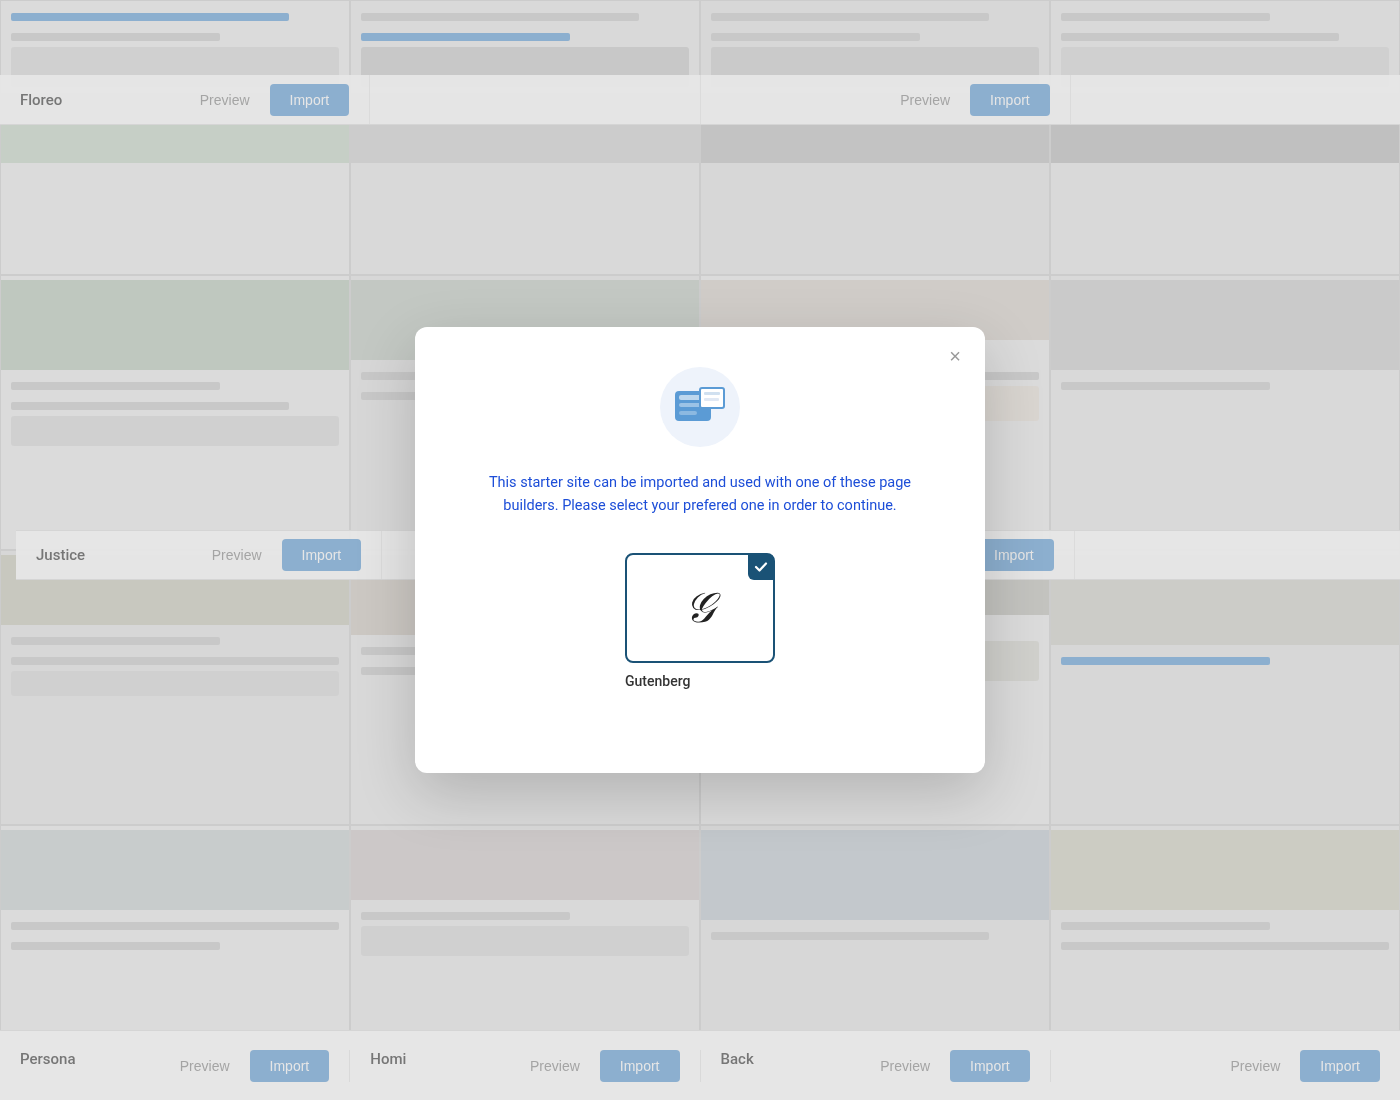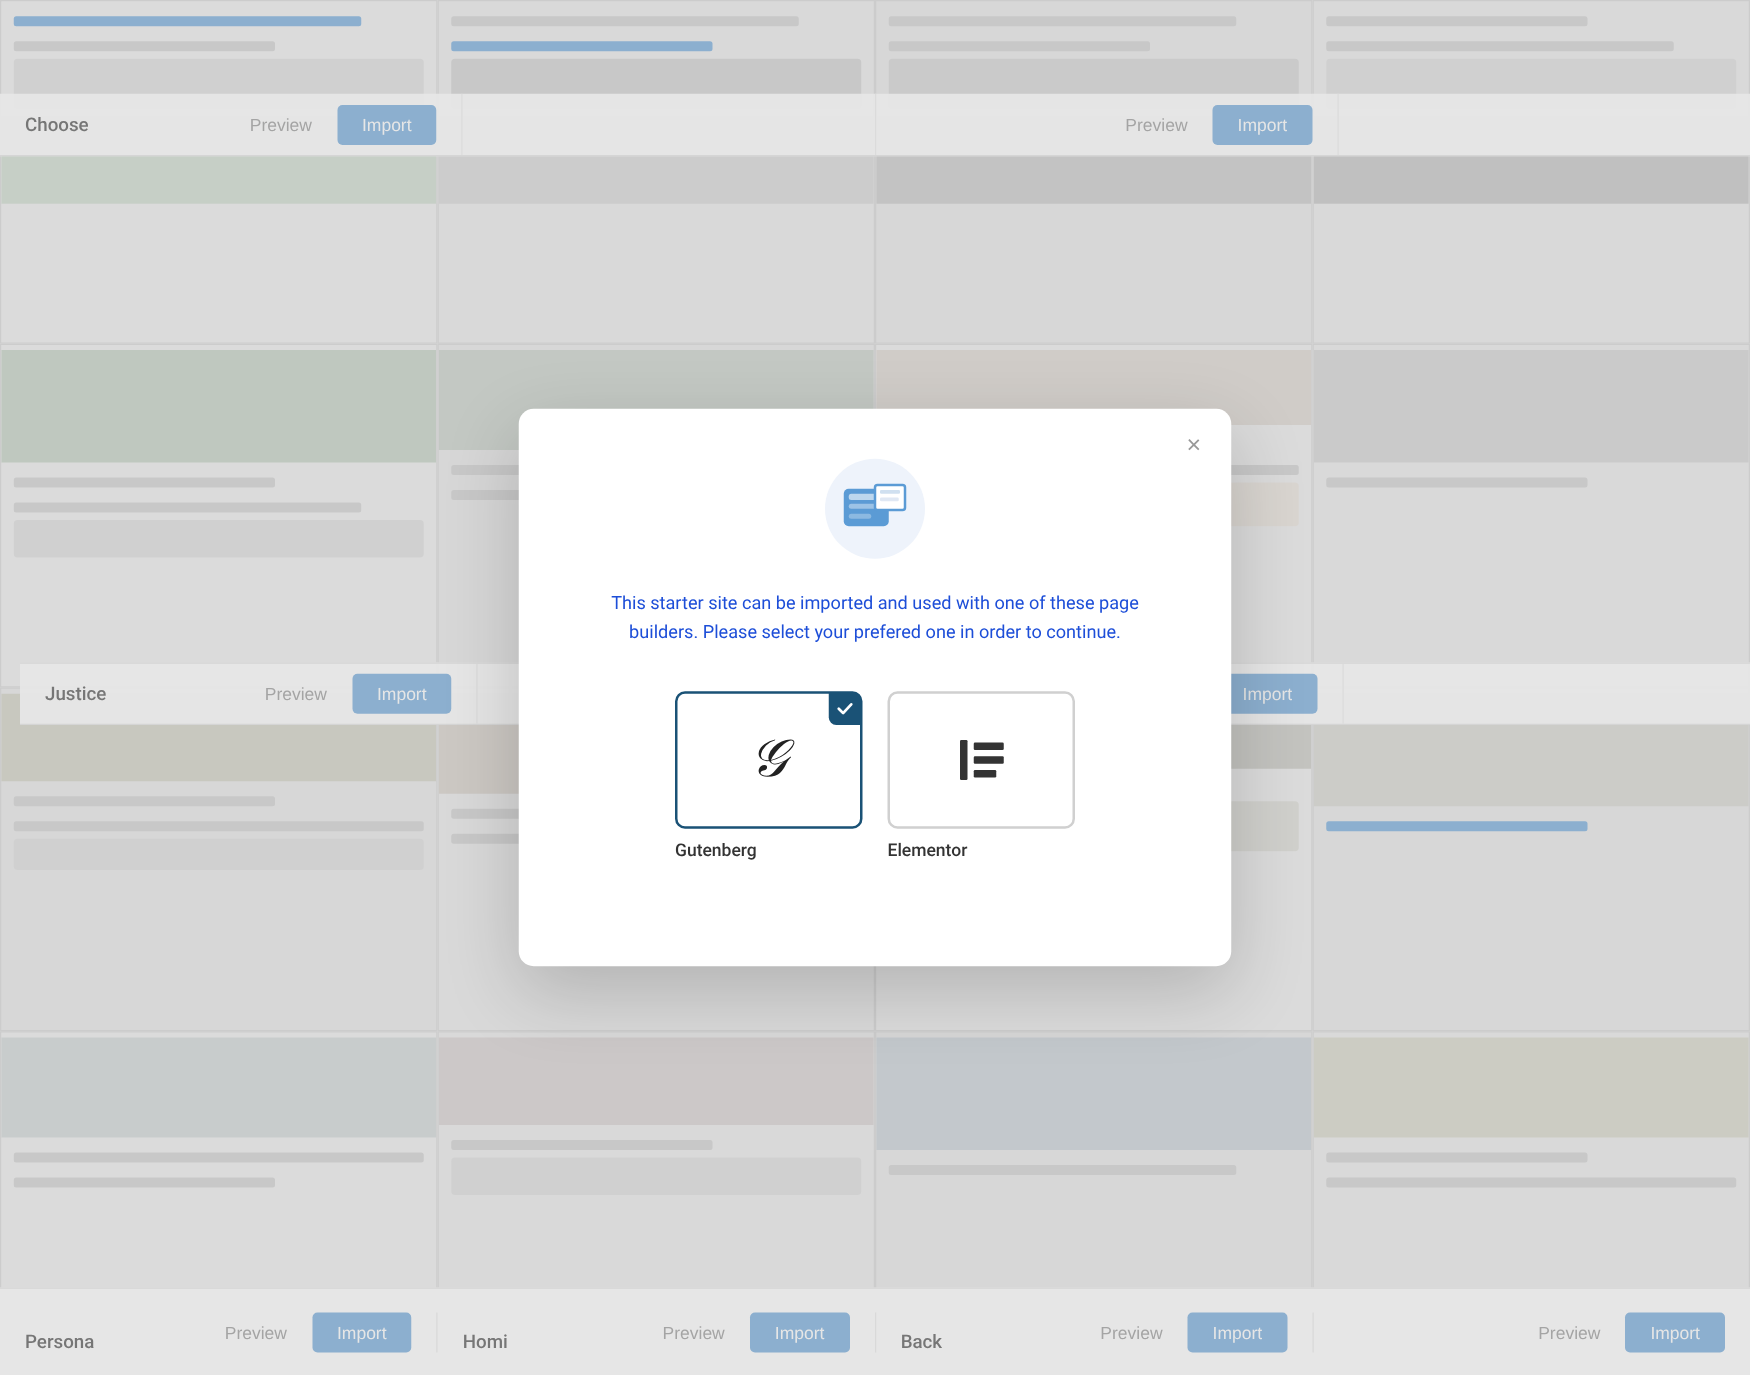--- a/index.html
+++ b/index.html
@@ -66,21 +66,21 @@
       background: #fff;
       border-top: 1px solid #e0e0e0;
       display: flex;
       align-items: center;
       z-index: 1;
     }
 
     .bottom-bar-item {
       flex: 1;
       display: flex;
-      align-items: flex-end;
+      align-items: flex-start;
       justify-content: space-between;
       padding: 0 20px;
       border-right: 1px solid #e8e8e8;
     }
 
     .bottom-bar-item:last-child { border-right: none; }
 
     .site-name {
       font-size: 15px;
       font-weight: 500;
@@ -415,21 +415,21 @@
   </div>
   <div class="bg-cell">
     <div class="thumb-img" style="background:#d0d0c0; height:80px;"></div>
     <div class="thumb-bar short"></div>
     <div class="thumb-bar"></div>
   </div>
 </div>
 
 <div style="position:absolute; top:75px; left:0; right:0; height:50px; display:flex; z-index:1; background:rgba(255,255,255,0.97); border-bottom:1px solid #e0e0e0;">
   <div style="flex:1; display:flex; align-items:center; justify-content:space-between; padding:0 20px; border-right:1px solid #ebebeb;">
-    <span style="font-size:15px; font-weight:500; color:#333;">Choose</span>
+    <span style="font-size:15px; font-weight:500; color:#333;">Floreo</span>
     <div style="display:flex; align-items:center; gap:10px;">
       <button style="background:transparent;border:none;color:#888;font-size:14px;cursor:pointer;padding:6px 10px;">Preview</button>
       <button style="background:#5b9bd5;color:#fff;border:none;border-radius:4px;padding:8px 20px;font-size:14px;cursor:pointer;font-weight:500;">Import</button>
     </div>
   </div>
   <div style="flex:1; border-right:1px solid #ebebeb;"></div>
   <div style="flex:1; display:flex; align-items:center; justify-content:flex-end; padding:0 20px; border-right:1px solid #ebebeb;">
     <div style="display:flex; align-items:center; gap:10px;">
       <button style="background:transparent;border:none;color:#888;font-size:14px;cursor:pointer;padding:6px 10px;">Preview</button>
       <button style="background:#5b9bd5;color:#fff;border:none;border-radius:4px;padding:8px 20px;font-size:14px;cursor:pointer;font-weight:500;">Import</button>
@@ -494,36 +494,20 @@
           <div class="check-badge">
             <svg viewBox="0 0 14 14" fill="none" xmlns="http://www.w3.org/2000/svg">
               <polyline points="2,7 5.5,10.5 12,3.5" stroke="white" stroke-width="2.2" stroke-linecap="round" stroke-linejoin="round"></polyline>
             </svg>
           </div>
           <span class="gutenberg-icon">𝒢</span>
         </div>
         <span class="builder-label">Gutenberg</span>
       </div>
 
-      <div>
-        <div class="builder-card">
-
-          <div class="elementor-icon">
-            <div class="el-line">
-              <div class="el-vert"></div>
-              <div class="el-horiz-group">
-                <div class="el-h"></div>
-                <div class="el-h"></div>
-                <div class="el-h" style="width:18px;"></div>
-              </div>
-            </div>
-          </div>
-        </div>
-        <span class="builder-label">Elementor</span>
-      </div>
 
     </div>
 
 
   </div>
 </div>
 
 <div class="bottom-bar">
   <div class="bottom-bar-item">
     <span class="site-name">Persona</span>

